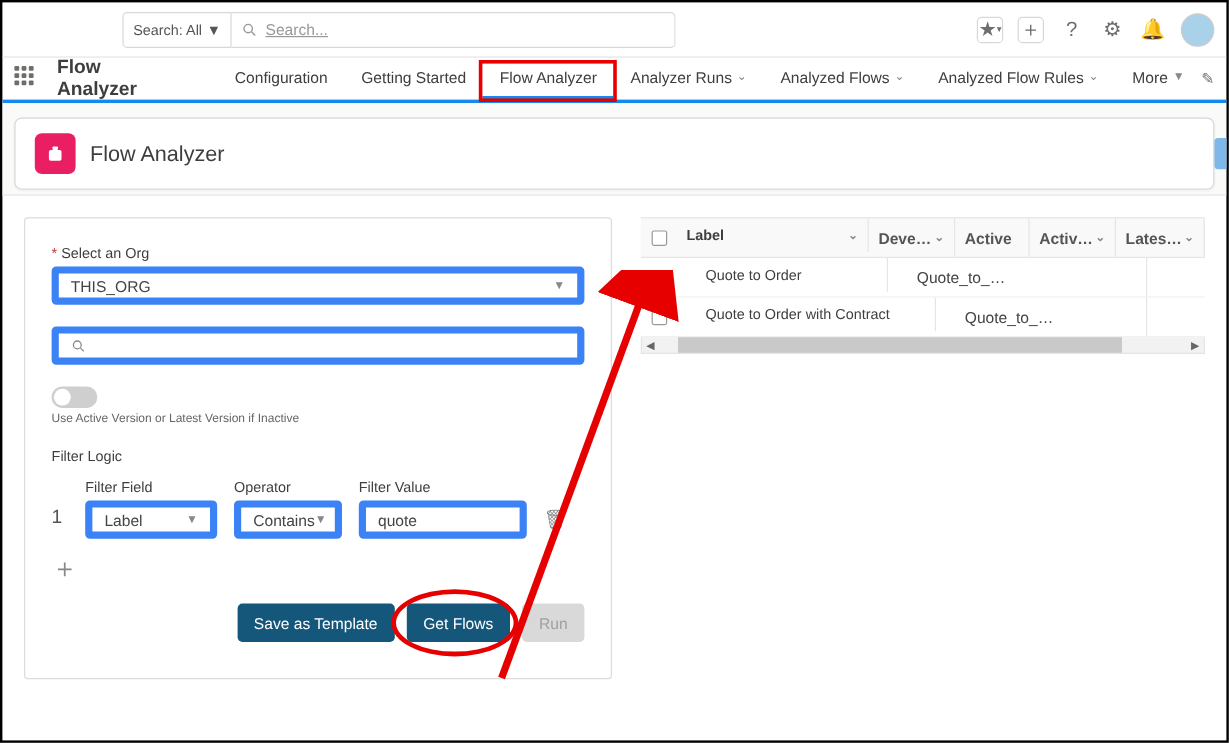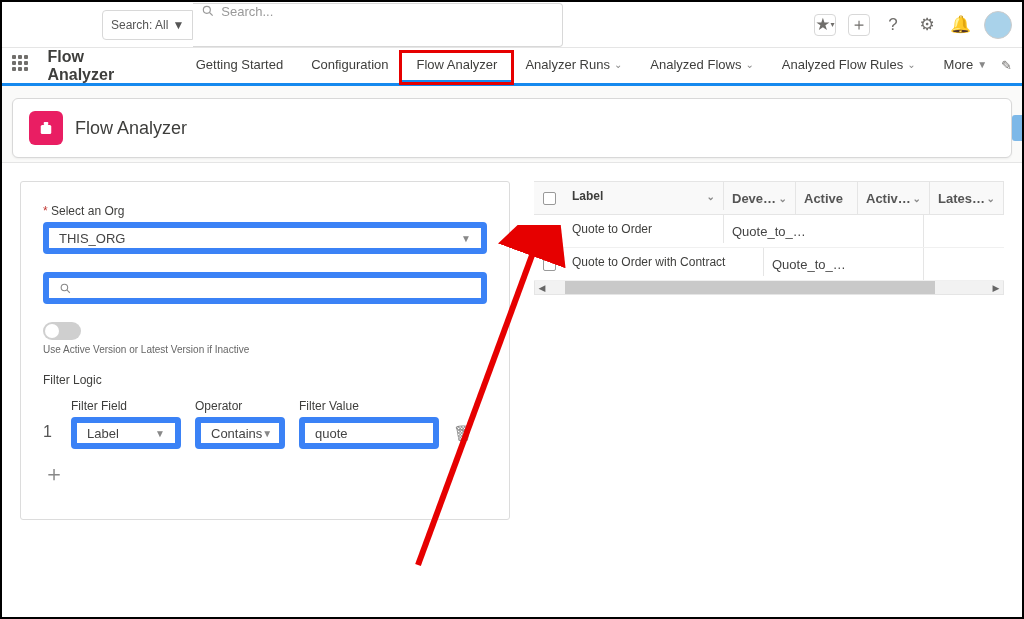--- a/index.html
+++ b/index.html
@@ -5,21 +5,21 @@
   * { box-sizing: border-box; margin: 0; padding: 0; font-family: -apple-system, "Segoe UI", Arial, sans-serif; }
   body { background: #fff; width: 1024px; height: 619px; overflow: hidden; border: 2px solid #000; }
 
   
   .topbar { display:flex; align-items:center; height:46px; padding:0 10px; border-bottom:1px solid #e5e5e5; }
   .logo { font-weight:700; font-size:20px; color:#0070d2; }
   .logo .dark { color:#222; }
   .logo-sub { font-size:8px; color:#555; margin-top:-2px; display:block; text-align:right; font-style:italic; font-weight:400;}
   .logo-mascot { width:26px; height:26px; margin-left:4px; }
   .search-scope { margin-left:90px; border:1px solid #d8d8d8; border-radius:4px 0 0 4px; height:30px; padding:0 8px; font-size:12px; color:#555; display:flex; align-items:center; gap:4px;}
-  .search-box { border:1px solid #d8d8d8; border-left:none; border-radius:0 4px 4px 0; height:44px; width:370px; padding:0 8px; font-size:13px; display:flex; color:#999;}
+  .search-box { border:1px solid #d8d8d8; border-left:none; border-radius:0 4px 4px 0; height:30px; width:370px; padding:0 8px; font-size:13px; display:flex; align-items:center; color:#999;text-decoration:underline;}
   .search-box svg { margin-right:6px; }
   .top-icons { margin-left:auto; display:flex; align-items:center; gap:12px; color:#706e6b;}
   .top-icons .iconbtn { width:22px; height:22px; display:flex; align-items:center; justify-content:center; font-size:17px; cursor:pointer; border:1px solid transparent; border-radius:4px;}
   .top-icons .iconbtn.bordered { border-color:#d8d8d8; }
   .avatar { width:28px; height:28px; border-radius:50%; background:#a9d2ea; border:1px solid #ccc;}
 
   
   .navbar { display:flex; align-items:center; height:38px; border-bottom:3px solid #1589ee; padding:0 10px; font-size:13px; color:#3e3e3c;}
   .waffle { width:22px; height:22px; margin-right:14px; display:grid; grid-template-columns:repeat(3,4px); grid-template-rows:repeat(3,4px); gap:2px;}
   .waffle span{background:#706e6b; border-radius:1px;}
@@ -66,21 +66,21 @@
   .highlight-circle{ position:absolute; left:-13px; top:-12px; width:106px; height:56px; border:4px solid #e60000; border-radius:50%; pointer-events:none;}
 
   
   .right-panel { flex:1; min-width:0;}
   .table { border:none; font-size:13px; color:#3e3e3c; position:relative;}
   .thead { display:flex; background:#f9f9f9; border-top:1px solid #e5e5e5; border-bottom:1px solid #e5e5e5; font-weight:600; color:#555;}
   .th, .td { padding:7px 8px; display:flex; align-items:center; border-right:1px solid #e5e5e5;}
   .th.chk, .td.chk{ width:30px; justify-content:center; border-right:none;}
   .th.label{width:160px;} .th.dev{width:72px;justify-content:center;} .th.active{width:62px;} .th.activ{width:72px;} .th.latest{flex:1;}
   .th .sort{ margin-left:auto; font-size:10px; color:#888;}
-  .trow{ display:flex; border-bottom:1px solid #f0f0f0;}
+  .trow{ display:flex; border-bottom:1px solid #f0f0f0;gap:16px;}
   .td.label{width:160px;} .td.dev{width:200px; color:#444;} 
   .chkbox{ width:13px; height:13px; border:1px solid #999; border-radius:2px; background:#fff;}
   .hscroll{ height:14px; background:#f2f2f2; border:1px solid #e5e5e5; border-top:none; position:relative;}
   .hscroll .thumb{position:absolute; left:30px; height:100%; width:370px; background:#c9c9c9;}
   .hscroll .arrow{position:absolute; top:0; width:14px; height:100%; display:flex; align-items:center; justify-content:center; font-size:9px; color:#666;}
   .hscroll .arrow.l{left:0;} .hscroll .arrow.r{right:0;}
 
   
   .annot-arrow{ position:absolute; left:358px; top:225px; pointer-events:none;}
 </style>
@@ -117,24 +117,24 @@
       <span></span>
       <span></span>
       <span></span>
       <span></span>
       <span></span>
       <span></span>
   </div>
   <div class="app-name">Flow Analyzer</div>
   <div class="tabs">
     <div class="tab">
+        <span>Configuration</span>
+      </div>
+    <div class="tab">
         <span>Getting Started</span>
-      </div>
-    <div class="tab">
-        <span>Configuration</span>
       </div>
     <div class="tab active">
       <span>Flow Analyzer</span>
       <div class="tab-highlight-box"></div>
     </div>
     <div class="tab">
         <span>Analyzer Runs</span>
         <span class="caret">⌄</span>
       </div>
     <div class="tab">
@@ -205,20 +205,28 @@
       <div class="col filter-val">
         <label class="label">Filter Value</label>
         <div class="input">
             <span>quote</span>
           </div>
       </div>
       <div class="trash">🗑</div>
     </div>
     <div class="add-row">＋</div>
 
+    <div class="btn-row">
+      <button class="btn primary">Save as Template</button>
+      <div class="getflows-wrap">
+        <button class="btn primary">Get Flows</button>
+        <div class="highlight-circle"></div>
+      </div>
+      <button class="btn disabled">Run</button>
+    </div>
   </div>
 
   <div class="right-panel">
     <div class="table">
       <div class="thead">
         <div class="th chk">
             <div class="chkbox"></div>
           </div>
         <div class="th label">
             <span>Label</span>

